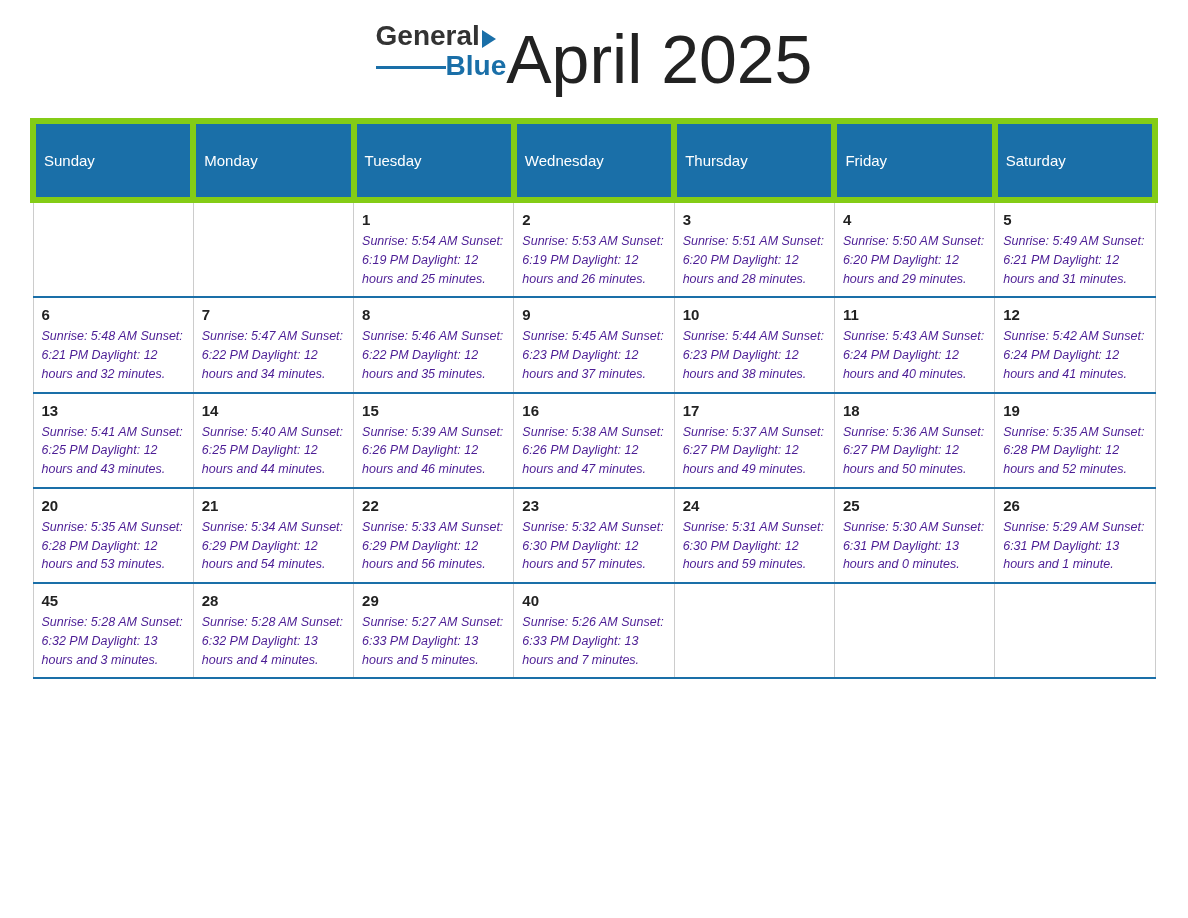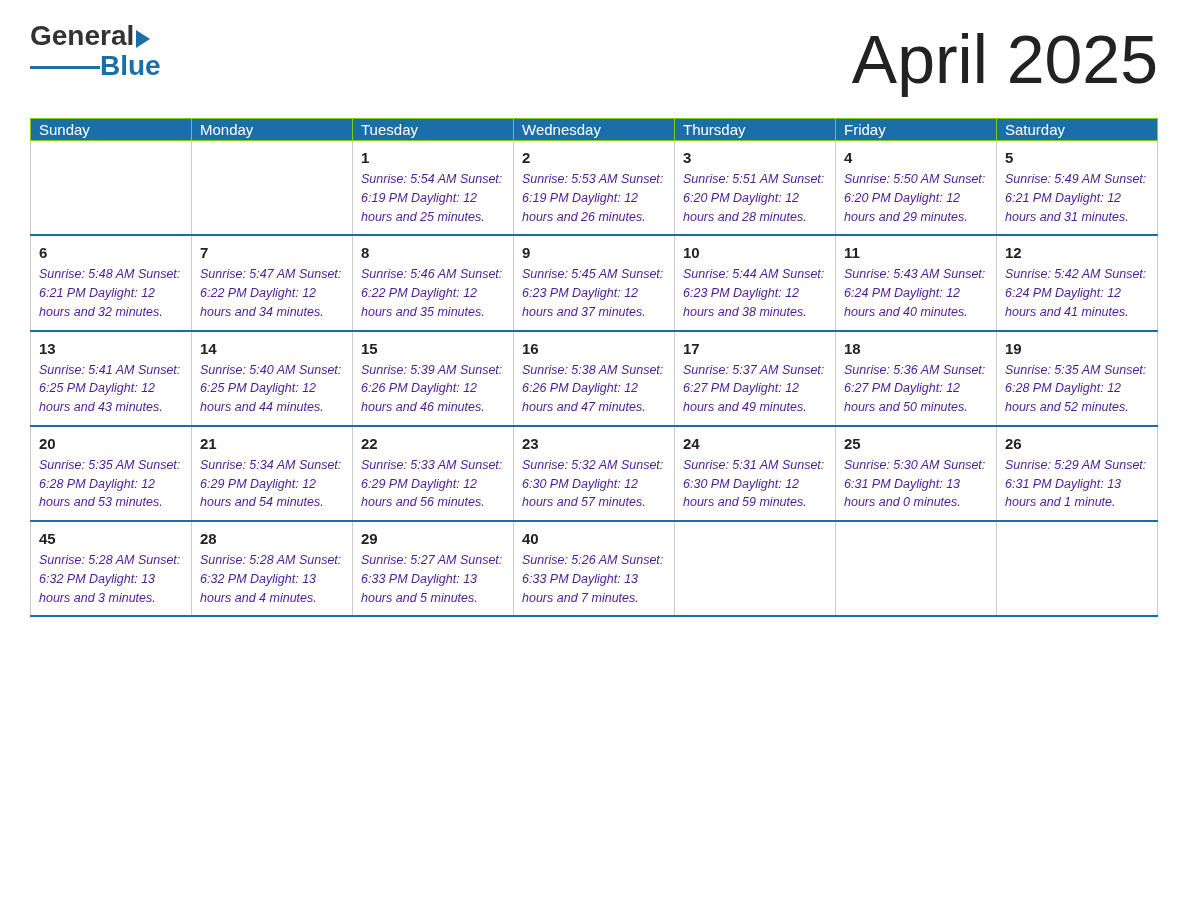--- a/index.html
+++ b/index.html
@@ -5,21 +5,21 @@
     * { margin: 0; padding: 0; box-sizing: border-box; }
     body {
       font-family: Arial, sans-serif;
       background: #fff;
       width: 1188px;
       min-height: 918px;
       padding: 20px 30px;
     }
     .header {
       display: flex;
-      justify-content: space-between;
+      justify-content: center;
       align-items: flex-start;
       margin-bottom: 20px;
     }
     .logo-text-general {
       font-size: 28px;
       font-weight: bold;
       color: #333;
     }
     .logo-text-blue {
       font-size: 28px;
@@ -58,25 +58,25 @@
     }
     table {
       width: 100%;
       border-collapse: collapse;
     }
     thead tr {
       background-color: #1a6fa8;
       color: white;
     }
     thead th {
-      padding: 2px 8px;
+      padding: 28px 8px;
       text-align: left;
       font-size: 15px;
       font-weight: normal;
-      border: 1px solid #84cc16;
+      border: 6px solid #84cc16;
     }
     tbody td {
       padding: 8px 8px;
       vertical-align: top;
       border: 1px solid #ccc;
       font-size: 13px;
       color: #333;
       width: 14.28%;
       min-height: 100px;
     }

